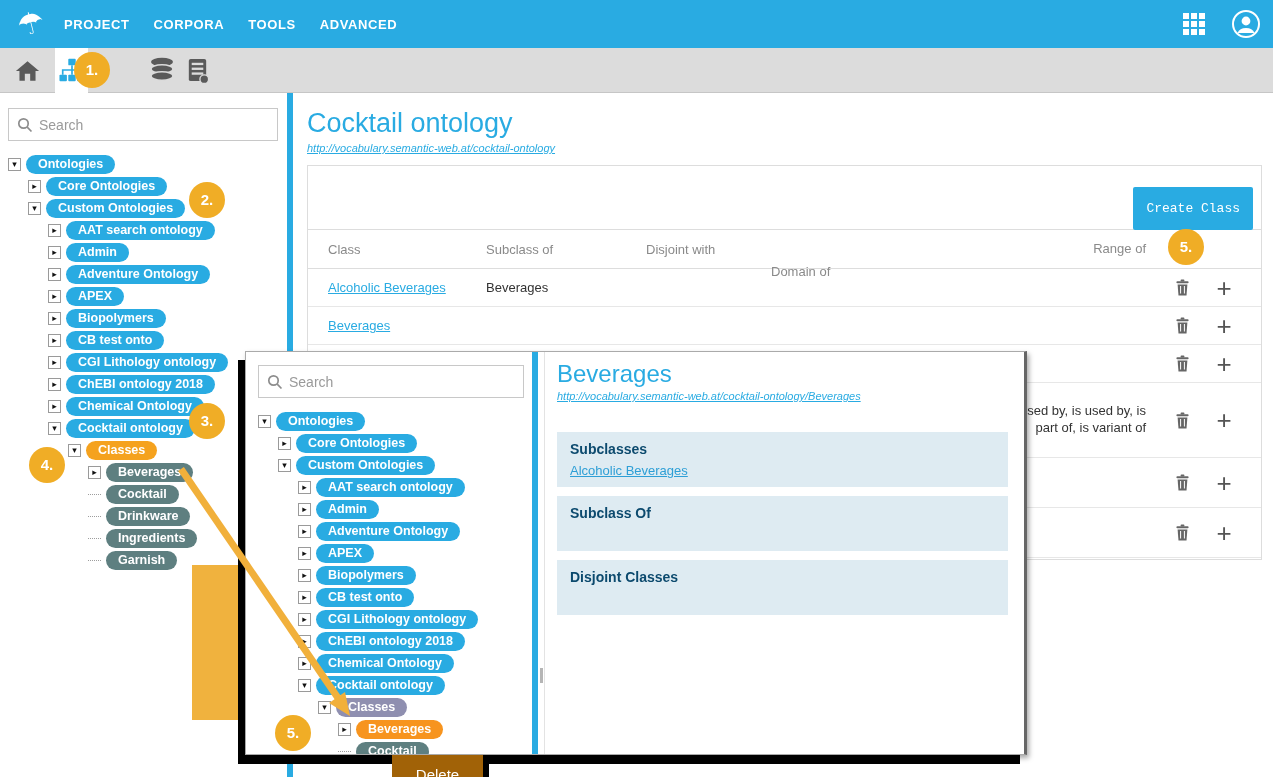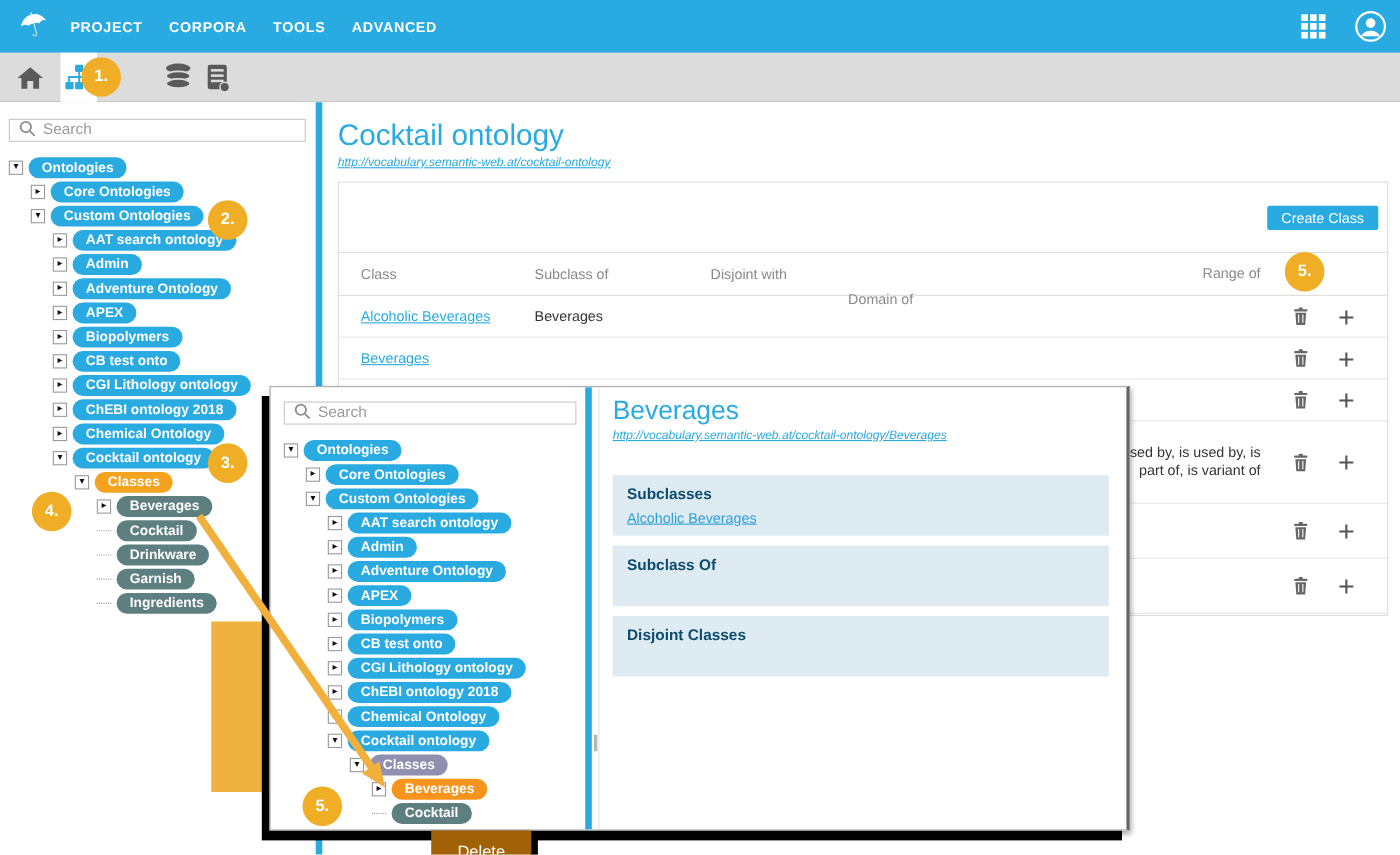--- a/index.html
+++ b/index.html
@@ -28,22 +28,22 @@
   .tool { width:33px; height:45px; display:flex; align-items:center; justify-content:center;
           cursor:pointer; }
   .tool.home { margin-left:11px; }
   .tool.active { width:33px; background:#fff; margin-left:11px; }
   .tool.db { margin-left:57px; }
   .tool.server { margin-left:3px; }
 
   
   .sidebar { position:absolute; left:0; top:93px; width:287px; height:684px;
              background:#fff; padding:15px 0 0 8px; }
-  .searchbox { position:relative; width:270px; height:21px; border:1px solid #c8c8c8;
-               background:#fff; display:flex; align-items:flex-start; }
+  .searchbox { position:relative; width:270px; height:33px; border:1px solid #c8c8c8;
+               background:#fff; display:flex; align-items:center; }
   .searchbox svg { margin:0 6px 0 8px; flex:none; }
   .searchbox input { border:none; outline:none; width:210px; font-size:14px; color:#444;
                      font-family:"Liberation Sans", sans-serif; background:transparent; }
   .searchbox input::placeholder { color:#9a9a9a; }
   .tree { margin-top:12px; }
   .tree-row { height:22px; display:flex; align-items:center; white-space:nowrap; }
   .exp { flex:none; margin-right:5px; font-family:"DejaVu Sans", sans-serif; }
   .exp.box { width:13px; height:13px; border:1px solid #9a9a9a; background:#fff;
              font-size:9px; line-height:11px; text-align:center; color:#111; cursor:pointer; }
   .exp.leafdash { width:13px; height:0; border-bottom:1px dotted #9d9d9d; }
@@ -59,23 +59,23 @@
                   background:#29ABE2; cursor:col-resize; z-index:3; }
 
   
   .content { position:absolute; left:293px; top:93px; width:980px; height:684px; background:#fff; }
   .content h1 { margin:15px 0 0 14px; font-size:27px; font-weight:normal; color:#29ABE2; }
   .res-url { display:block; margin:3px 0 0 14px; font-size:11px; font-style:italic;
              color:#29ABE2; text-decoration:underline; cursor:pointer; }
   .panel { position:absolute; left:14px; top:72px; width:955px; height:395px;
            border:1px solid #ddd; background:#fff; }
   .panel-top { position:relative; height:63px; }
-  .btn-primary { position:absolute; right:8px; top:21px; height:22px; padding:0 13px;
+  .btn-primary { position:absolute; right:8px; top:21px; height:43px; padding:0 13px;
                  background:#29ABE2; color:#fff; border:none; font-size:13px;
-                 font-family:Liberation Sans, sans-serif; cursor:pointer; border-radius:2px; }
+                 font-family:Liberation Mono, monospace; cursor:pointer; border-radius:2px; }
   .thead, .trow { display:flex; align-items:center; }
   .thead { height:40px; border-top:1px solid #ddd; border-bottom:1px solid #ddd;
            color:#8a8a8a; font-size:13px; }
   .col-class { width:178px; padding-left:20px; }
   .col-sub { width:160px; }
   .col-dis { width:125px; }
   .col-dom { flex:1;margin-top:44px; }
   .col-range { width:152px; text-align:right; line-height:1.3; }
   .col-actions { width:115px; display:flex; align-items:center; justify-content:center; gap:26px; }
   .trow { border-bottom:1px solid #e7e7e7; font-size:13px; color:#333; }
@@ -265,25 +265,25 @@
         <div class="tree-row" style="padding-left: 80px;">
           <span class="exp leafdash"></span>
           <span class="pill slate">Cocktail</span>
         </div>
         <div class="tree-row" style="padding-left: 80px;">
           <span class="exp leafdash"></span>
           <span class="pill slate">Drinkware</span>
         </div>
         <div class="tree-row" style="padding-left: 80px;">
           <span class="exp leafdash"></span>
-          <span class="pill slate">Garnish</span>
+          <span class="pill slate">Ingredients</span>
         </div>
         <div class="tree-row" style="padding-left: 80px;">
           <span class="exp leafdash"></span>
-          <span class="pill slate">Ingredients</span>
+          <span class="pill slate">Garnish</span>
         </div>
       </div>
   </aside>
   <div class="main-divider"></div>
 
   <main class="content">
     <h1>Cocktail ontology</h1>
     <a class="res-url">http://vocabulary.semantic-web.at/cocktail-ontology</a>
     <section class="panel">
       <div class="panel-top">

